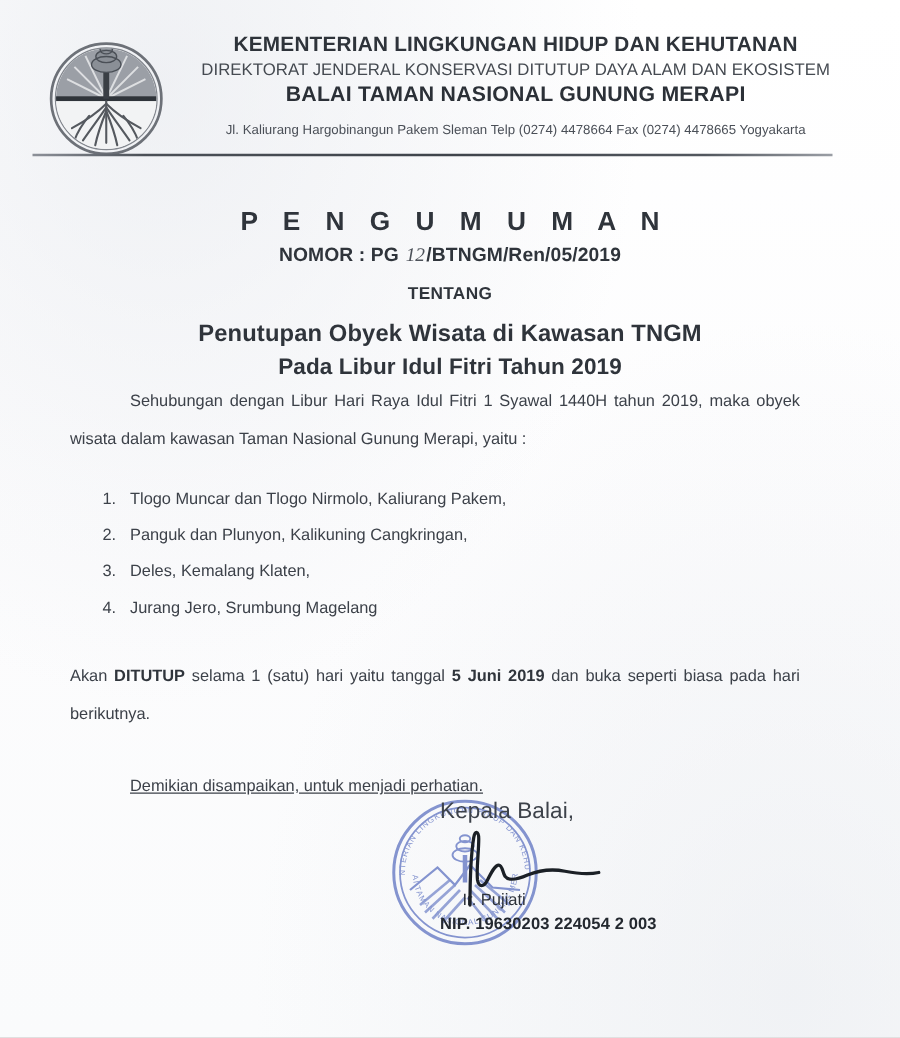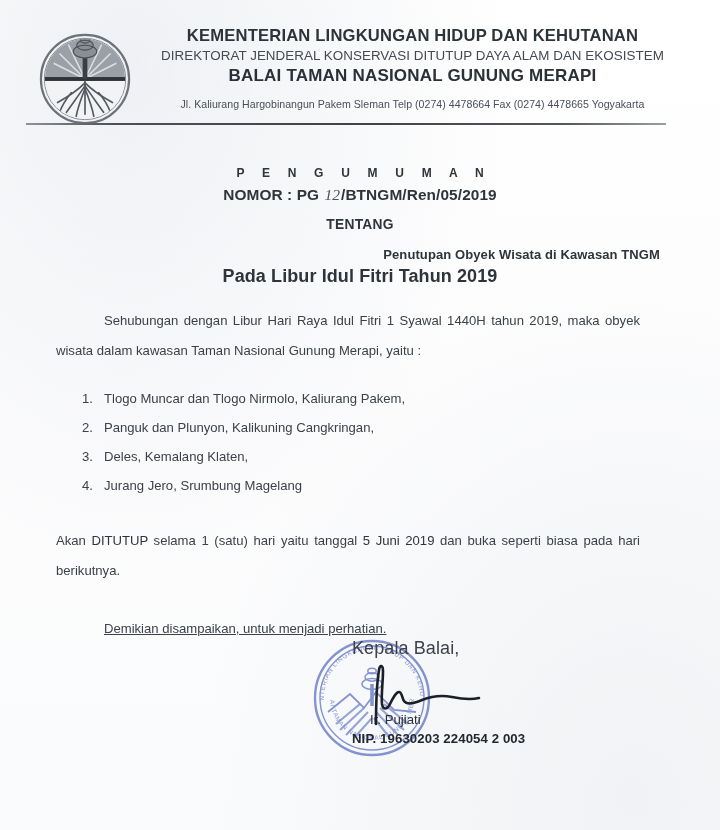--- a/index.html
+++ b/index.html
@@ -94,21 +94,21 @@
 
   
   .titleblock {
     position: absolute;
     left: 60px; top: 166px;
     width: 600px;
     text-align: center;
     color: #2f343b;
   }
   .t-pengumuman {
-    font-size: 12px;
+    font-size: 21px;
     font-weight: bold;
     letter-spacing: 7.2px;
     text-indent: 7.2px;
   }
   .t-nomor {
     font-size: 15.4px;
     font-weight: bold;
     margin-top: 6px;
     letter-spacing: 0.1px;
   }
@@ -121,25 +121,24 @@
     letter-spacing: 0;
     padding: 0 1px;
   }
   .t-tentang {
     font-size: 13.8px;
     font-weight: bold;
     margin-top: 13px;
     letter-spacing: 0.25px;
   }
   .t-subject1 {
-    font-size: 13px;
+    font-size: 19px;
     font-weight: bold;
     margin-top: 15px;
     letter-spacing: 0.1px;
-    text-align: right;
   }
   .t-subject2 {
     font-size: 18px;
     font-weight: bold;
     margin-top: 4px;
     letter-spacing: 0.1px;
   }
 
   
   .body-wrap {
@@ -149,21 +148,21 @@
     color: #3c4149;
   }
   .para {
     font-size: 13.1px;
     line-height: 30px;
     text-align: justify;
     text-justify: inter-word;
     color: #3c4149;
   }
   .para.indent { text-indent: 48px; }
-  .para b { font-weight: normal; color: #30353c; }
+  .para b { font-weight: bold; color: #30353c; }
 
   .list {
     margin: 18px 0 0 0;
     padding: 0;
     list-style: none;
   }
   .list li {
     position: relative;
     font-size: 13.1px;
     line-height: 29px;

